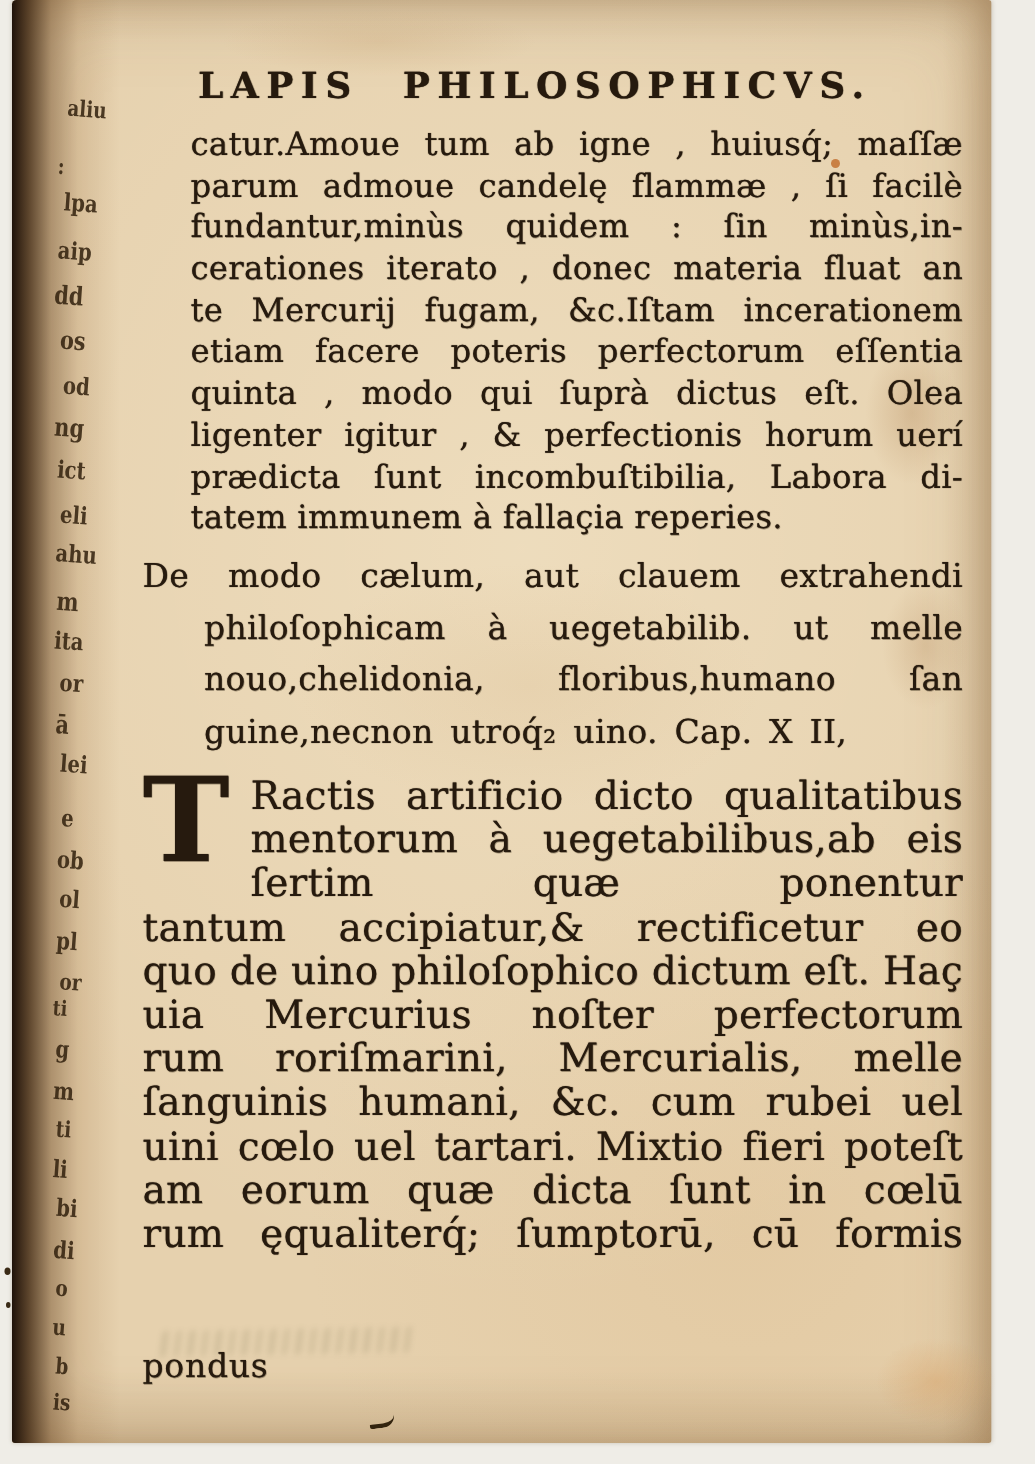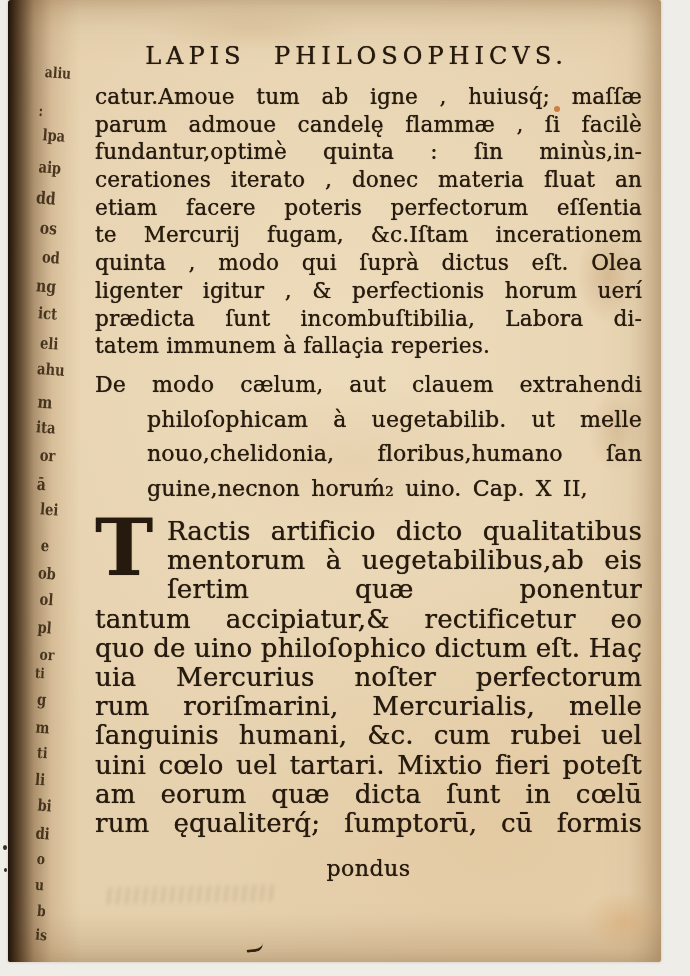--- a/index.html
+++ b/index.html
@@ -40,44 +40,44 @@
     font-family:"DejaVu Serif",serif;
   }
 
   
   .textblock{
     position:absolute;left:87px;top:0;width:547px;color:#261a0e;
     text-shadow:0 0 .7px rgba(34,22,8,.75), .4px .4px 0 rgba(34,22,8,.30);
   }
   .header{
     position:absolute;top:42px;left:-12px;width:100%;margin:0;
-    text-align:center;font-size:24px;font-weight:normal;
+    text-align:center;font-size:24px;font-weight:bold;
     letter-spacing:5px;word-spacing:16px;white-space:nowrap;
   }
   .para,.heading{position:absolute;left:0;width:547px;}
   .p1{top:83px;}
   .heading{top:368px;}
   .p2{top:517px;}
   .tline{
     text-align:justify;text-align-last:justify;text-justify:inter-word;
     overflow:hidden;letter-spacing:.2px;
   }
-  .p1 .tline{font-size:21.5px;line-height:27.7px;height:27.7px;}
+  .p1 .tline{font-size:21.5px;line-height:27.7px;height:27.7px;margin-left:32px;}
   .p1 .tline:last-child{text-align-last:left;}
   .p2 .tline{font-size:26px;line-height:29.2px;height:29.2px;}
   .heading .tline{
     font-size:22px;line-height:34.5px;height:34.5px;
   }
-  .heading .tline:not(:first-child){margin-left:52px;}
+  .heading .tline:not(:first-child){margin-left:41px;}
   .heading .tline:last-child{text-align-last:left;word-spacing:4px;}
   .dropcap{
     float:left;width:64px;height:58px;font-size:78px;line-height:58px;
     margin:2px 8px 0 0;text-align:left;font-weight:bold;overflow:visible;
   }
-  .catchword-row{position:absolute;top:856px;left:0;width:547px;text-align:center;}
+  .catchword-row{position:absolute;top:899px;left:0;width:547px;text-align:left;}
   .catchword{font-size:22px;letter-spacing:.5px;}
 
   
   .stain{position:absolute;border-radius:50%;pointer-events:none;}
   .stain-top{left:140px;top:6px;width:210px;height:44px;
     background:radial-gradient(closest-side,rgba(190,148,96,.20),rgba(190,148,96,0));}
   .stain-right-a{left:569px;top:228px;width:62px;height:95px;
     background:radial-gradient(closest-side,rgba(178,136,90,.35),rgba(178,136,90,0));}
   .stain-right-b{left:580px;top:388px;width:58px;height:85px;
     background:radial-gradient(closest-side,rgba(178,136,90,.28),rgba(178,136,90,0));}
@@ -119,35 +119,35 @@
     <div class="stain orange-dot"></div>
     <div class="smudge"></div>
     <div class="inkmark"></div>
 
     <div class="textblock">
       <h1 class="header">LAPIS PHILOSOPHICVS.</h1>
 
       <div class="para p1">
           <div class="tline">catur.Amoue tum ab igne , huiusq́; maſſæ</div>
           <div class="tline">parum admoue candelę flammæ , ſi facilè</div>
-          <div class="tline">fundantur,optimè quinta : ſin minùs,in-</div>
+          <div class="tline">fundantur,minùs quidem : ſin minùs,in-</div>
           <div class="tline">cerationes iterato , donec materia fluat an</div>
+          <div class="tline">te Mercurij fugam, &amp;c.Iſtam incerationem</div>
           <div class="tline">etiam facere poteris perfectorum eſſentia</div>
-          <div class="tline">te Mercurij fugam, &amp;c.Iſtam incerationem</div>
           <div class="tline">quinta , modo qui ſuprà dictus eſt. Olea</div>
           <div class="tline">ligenter igitur , &amp; perfectionis horum uerí</div>
           <div class="tline">prædicta ſunt incombuſtibilia, Labora di-</div>
           <div class="tline">tatem immunem à fallaçia reperies.</div>
         </div>
 
       <div class="heading">
           <div class="tline">De modo cælum, aut clauem extrahendi</div>
           <div class="tline">philoſophicam à uegetabilib. ut melle</div>
           <div class="tline">nouo,chelidonia, floribus,humano ſan</div>
-          <div class="tline">guine,necnon horuḿ₂ uino. Cap. X II,</div>
+          <div class="tline">guine,necnon utroq́₂ uino. Cap. X II,</div>
         </div>
 
       <div class="para p2">
         <span class="dropcap">T</span>
       <div class="tline">Ractis artificio dicto qualitatibus ele</div>
           <div class="tline">mentorum à uegetabilibus,ab eis prę</div>
           <div class="tline">ſertim quæ ponentur inferius,eorum ignis</div>
           <div class="tline">tantum accipiatur,&amp; rectificetur eo modo</div>
           <div class="tline">quo de uino philoſophico dictum eſt. Haç</div>
           <div class="tline">uia Mercurius noſter perfectorum ſumma</div>

